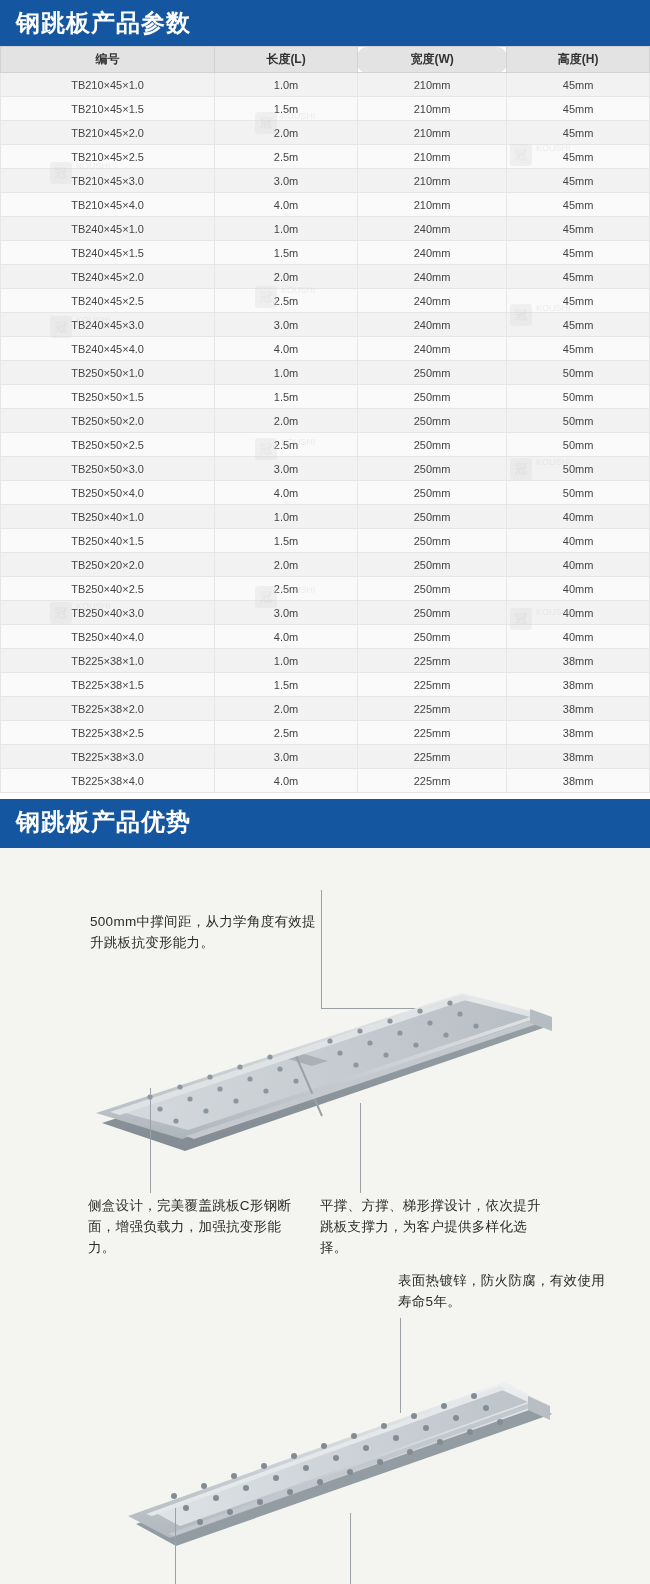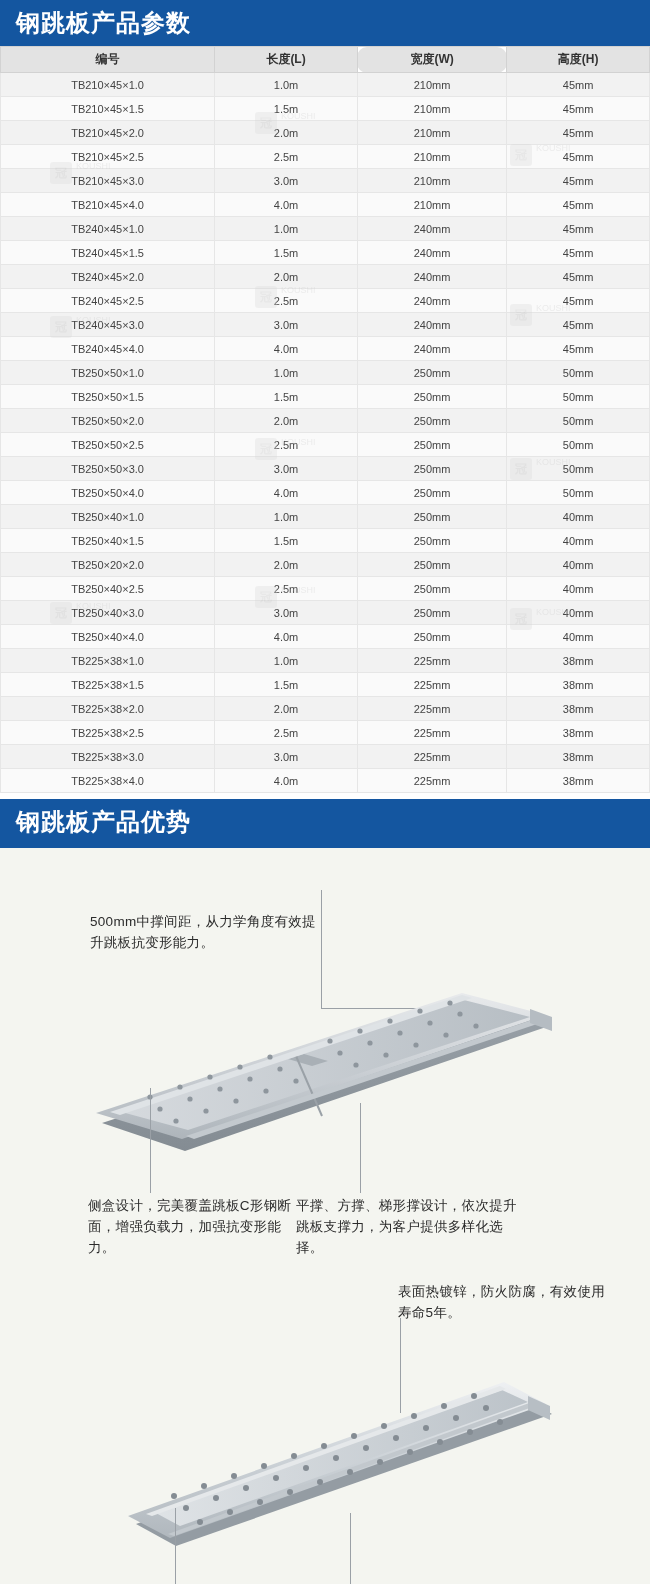--- a/index.html
+++ b/index.html
@@ -465,23 +465,23 @@
           </g>
 
           <polygon points="440,36 462,44 462,58 440,50" fill="#b5bcc2"></polygon>
         </svg>
       </div>
 
       <div class="leader v" style="left:150px; top:240px; height:105px;"></div>
       <div class="callout" style="left:88px; top:348px; width:210px;">侧盒设计，完美覆盖跳板C形钢断面，增强负载力，加强抗变形能力。</div>
 
       <div class="leader v" style="left:360px; top:255px; height:90px;"></div>
-      <div class="callout" style="left:296px; top:348px; width:230px;">平撑、方撑、梯形撑设计，依次提升跳板支撑力，为客户提供多样化选择。</div>
-
-      <div class="callout" style="left:398px; top:434px; width:210px;">表面热镀锌，防火防腐，有效使用寿命5年。</div>
+      <div class="callout" style="left:320px; top:348px; width:230px;">平撑、方撑、梯形撑设计，依次提升跳板支撑力，为客户提供多样化选择。</div>
+
+      <div class="callout" style="left:398px; top:423px; width:210px;">表面热镀锌，防火防腐，有效使用寿命5年。</div>
       <div class="leader v" style="left:400px; top:470px; height:95px;"></div>
 
       <div class="board" style="left:120px; top:500px;">
         <svg width="440" height="230" viewBox="0 0 440 230">
           <defs>
             <linearGradient id="b1" x1="0" y1="0" x2="0" y2="1">
               <stop offset="0%" stop-color="#eef0f2"></stop>
               <stop offset="50%" stop-color="#ccd2d7"></stop>
               <stop offset="100%" stop-color="#b0b7bd"></stop>
             </linearGradient>

